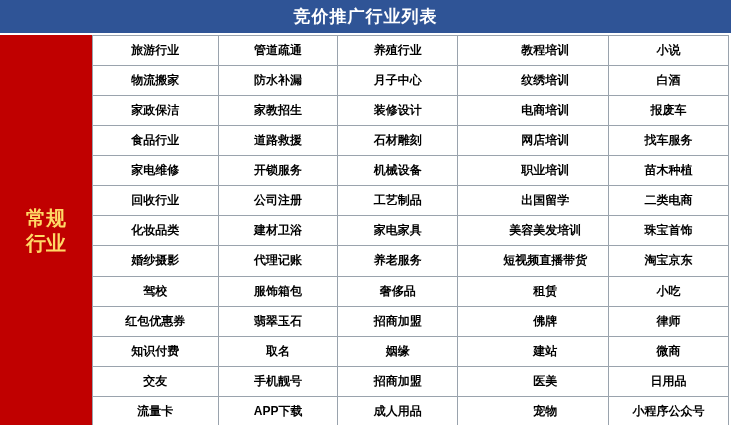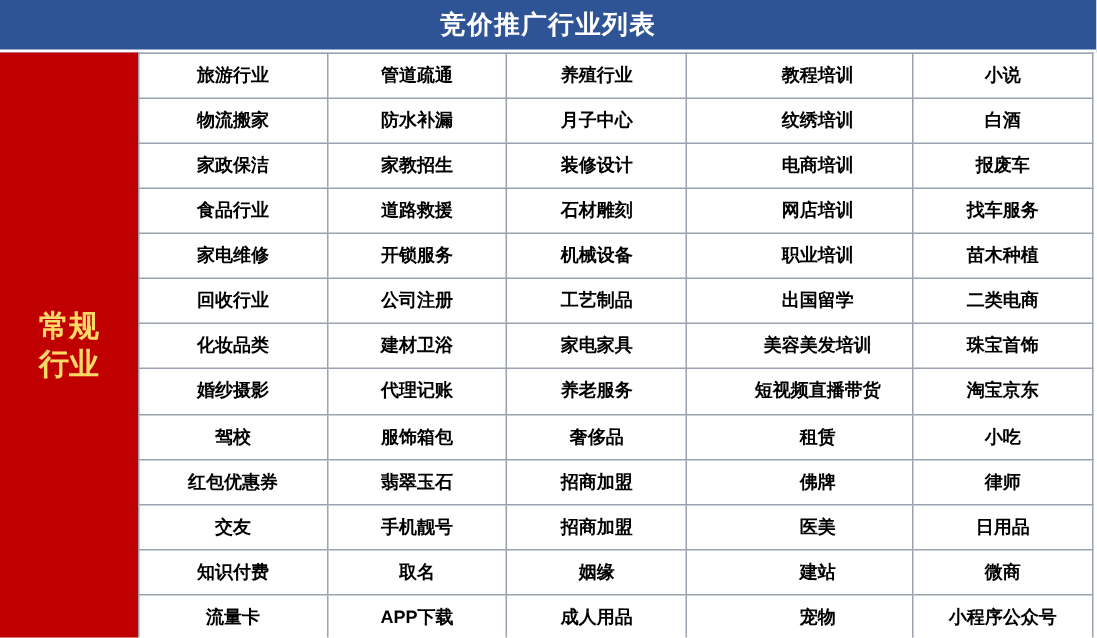--- a/index.html
+++ b/index.html
@@ -167,34 +167,34 @@
             <td class="col4">小吃</td>
           </tr>
           <tr>
             <td class="col0">红包优惠券</td>
             <td class="col1">翡翠玉石</td>
             <td class="col2">招商加盟</td>
             <td class="col3">佛牌</td>
             <td class="col4">律师</td>
           </tr>
           <tr>
+            <td class="col0">知识付费</td>
+            <td class="col1">取名</td>
+            <td class="col2">姻缘</td>
+            <td class="col3">建站</td>
+            <td class="col4">微商</td>
+          </tr>
+          <tr>
             <td class="col0">交友</td>
             <td class="col1">手机靓号</td>
             <td class="col2">招商加盟</td>
             <td class="col3">医美</td>
             <td class="col4">日用品</td>
           </tr>
           <tr>
-            <td class="col0">知识付费</td>
-            <td class="col1">取名</td>
-            <td class="col2">姻缘</td>
-            <td class="col3">建站</td>
-            <td class="col4">微商</td>
-          </tr>
-          <tr>
             <td class="col0">流量卡</td>
             <td class="col1">APP下载</td>
             <td class="col2">成人用品</td>
             <td class="col3">宠物</td>
             <td class="col4">小程序公众号</td>
           </tr>
         </tbody>
       </table>
     </div>
 

